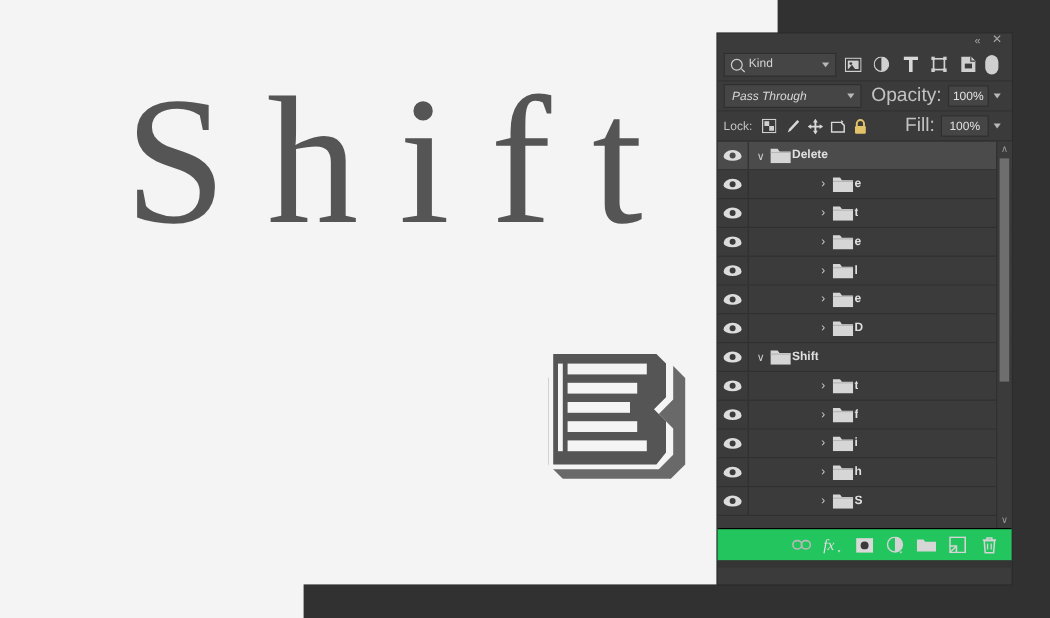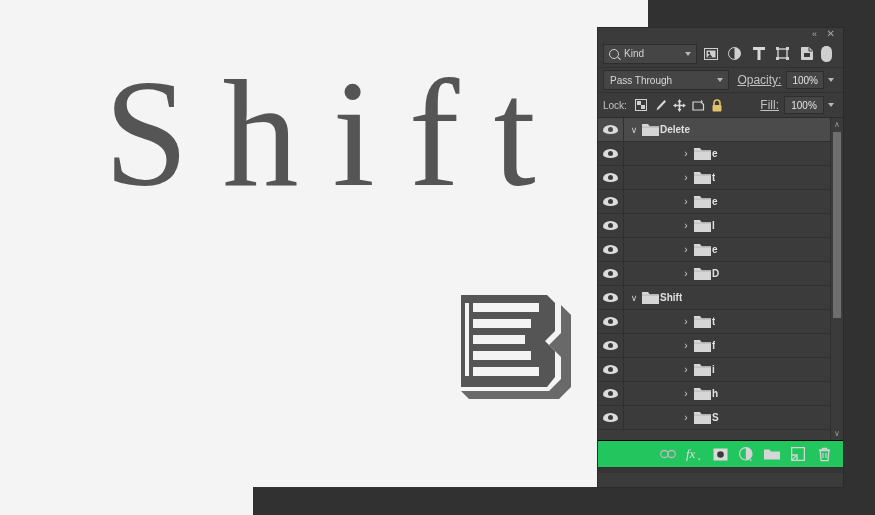--- a/index.html
+++ b/index.html
@@ -120,24 +120,24 @@
   }
   .toggle-knob i{display:block;width:9px;height:9px;border-radius:50%;background:#cfcfcf;margin-top:0;}
 
   
   .blend-row{
     height:24px;background:#3b3b3b;display:flex;align-items:center;
     padding:0 5px;border-bottom:1px solid #303030;
   }
   .blend-select{
     width:133px;height:18px;background:#454545;border:1px solid #2e2e2e;
-    position:relative;display:flex;align-items:center;cursor:pointer;
+    position:relative;display:flex;align-items:center;cursor:pointer;font-style:italic;
   }
   .blend-select span{margin-left:6px;font-size:10px;color:#d8d8d8;}
-  .lbl{font-size:12px;color:#c2c2c2;margin-left:8px;text-decoration:underline;}
+  .lbl{font-size:16px;color:#c2c2c2;margin-left:8px;}
   .numbox{
     width:38px;height:16px;background:#454545;border:1px solid #2e2e2e;margin-left:5px;
     display:flex;align-items:center;justify-content:center;
     font-size:10px;color:#e2e2e2;cursor:text;
   }
   .spin{
     width:14px;height:18px;position:relative;cursor:pointer;flex:none;
   }
   .spin:after{
     content:"";position:absolute;left:4px;top:7px;

